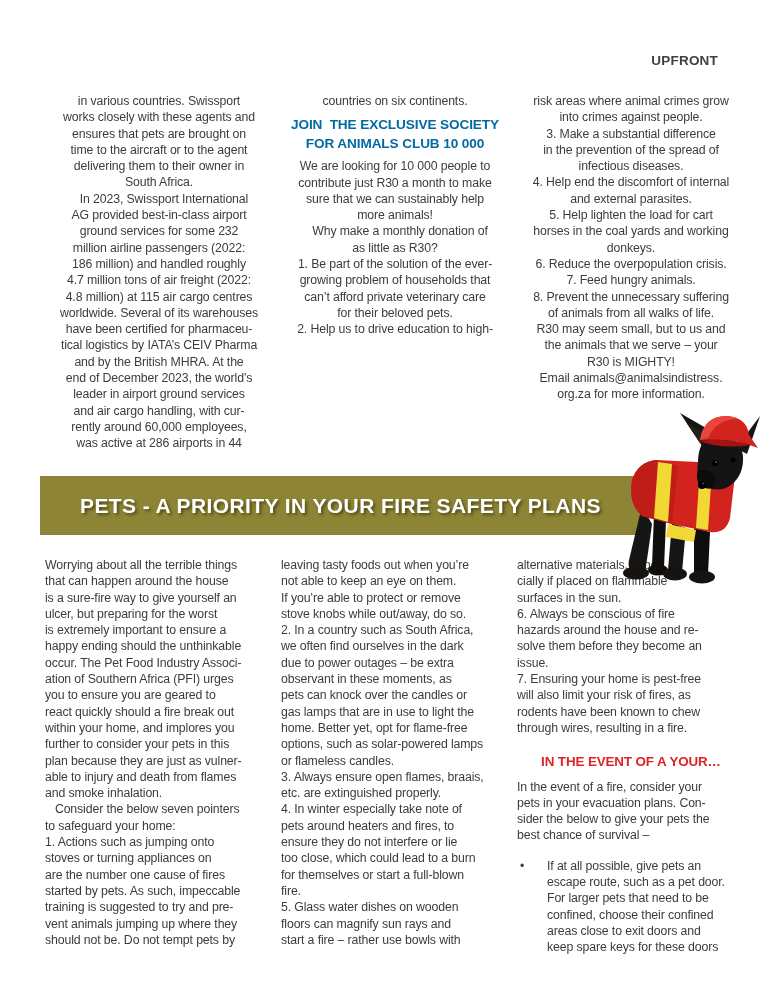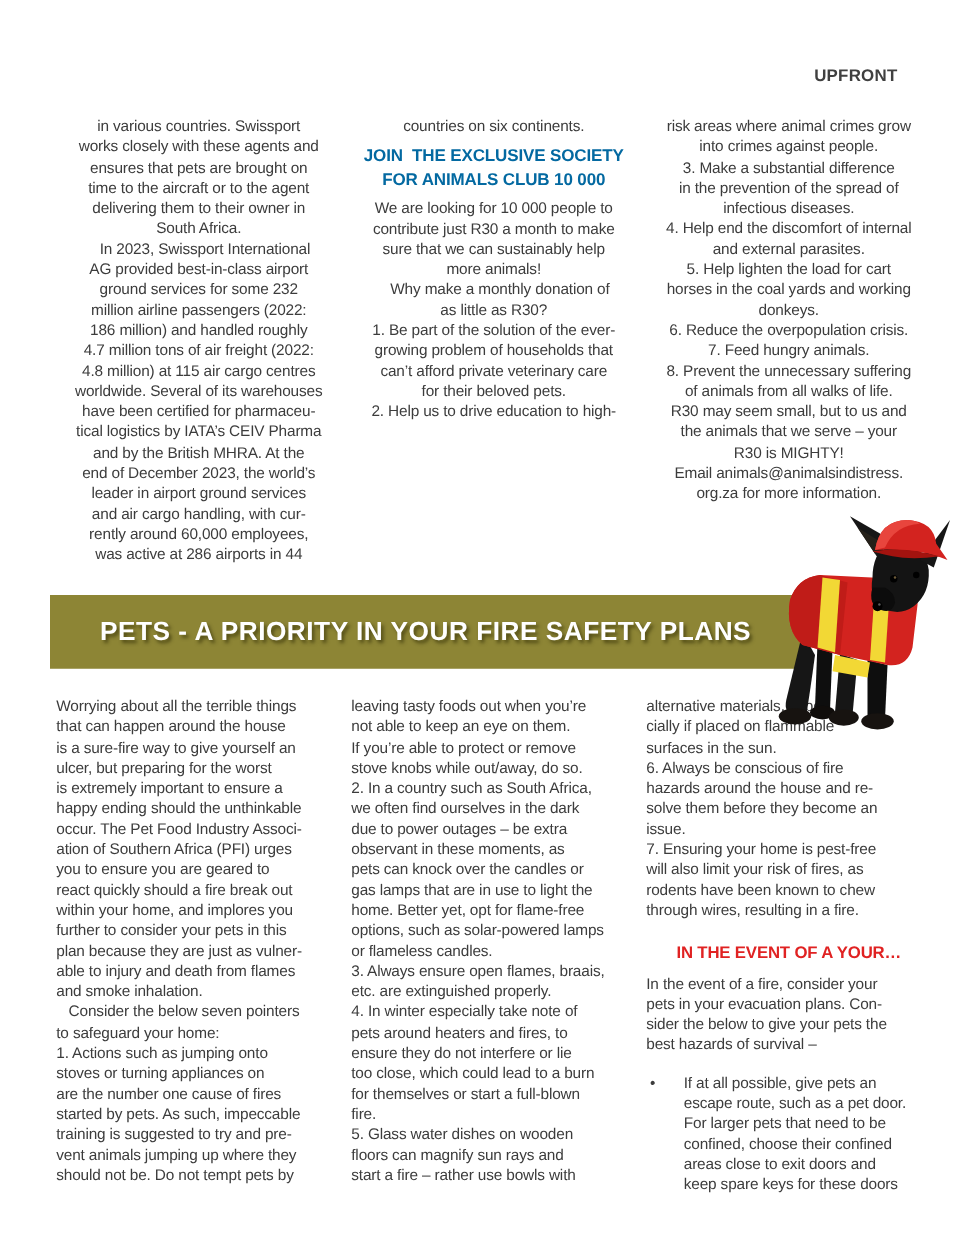--- a/index.html
+++ b/index.html
@@ -237,21 +237,21 @@
 solve them before they become an
 issue.
 7. Ensuring your home is pest-free
 will also limit your risk of fires, as
 rodents have been known to chew
 through wires, resulting in a fire.</p>
       <div class="red-head">IN THE EVENT OF A YOUR…</div>
       <p class="block">In the event of a fire, consider your
 pets in your evacuation plans. Con-
 sider the below to give your pets the
-best hazards of survival –</p>
+best chance of survival –</p>
       <div class="bullet-row">
         <span class="bullet-marker">•</span>
         <span class="bullet-text">If at all possible, give pets an
 escape route, such as a pet door.
 For larger pets that need to be
 confined, choose their confined
 areas close to exit doors and
 keep spare keys for these doors</span>
       </div>
     </div>

